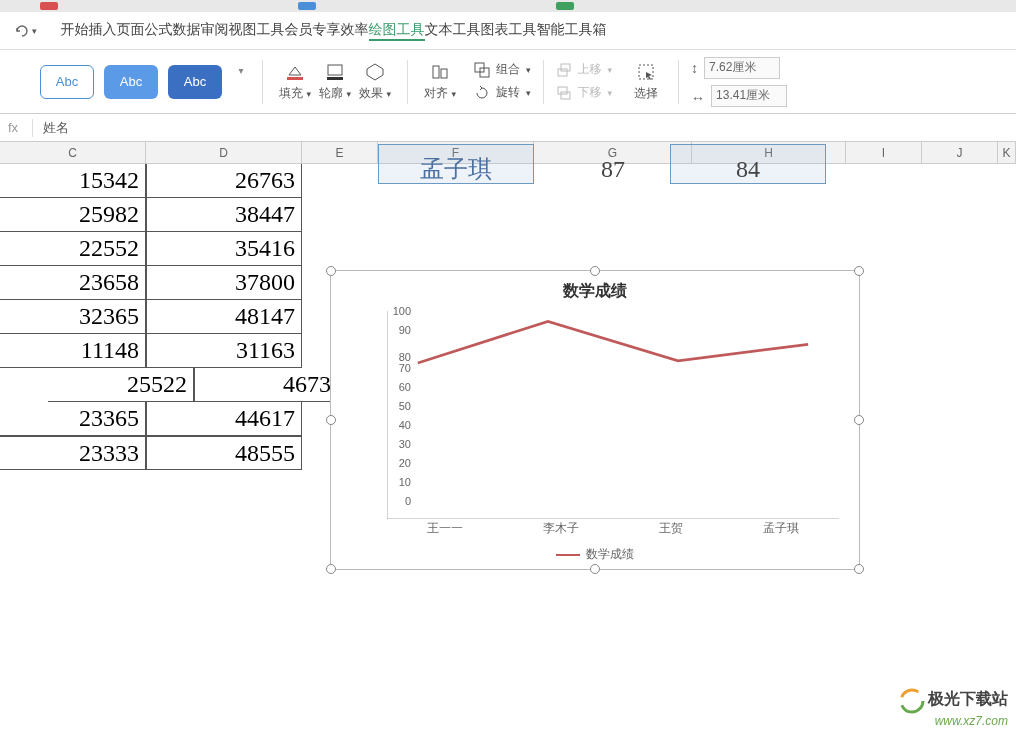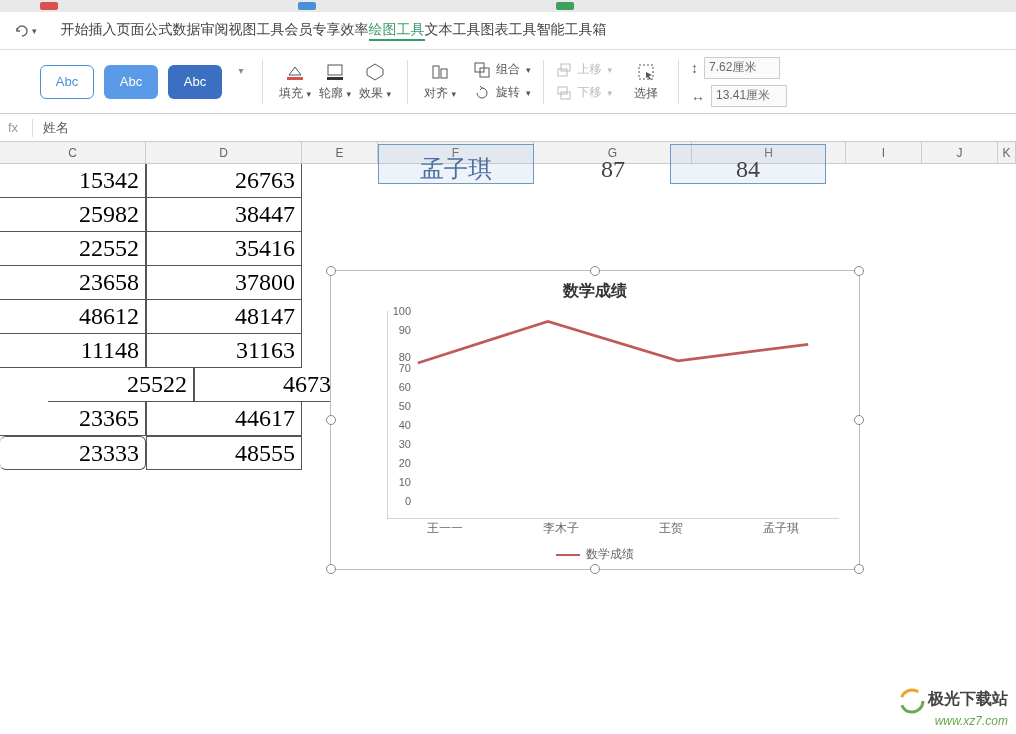--- a/index.html
+++ b/index.html
@@ -223,37 +223,37 @@
       </div>
       <div class="datarow">
         <div class="cell first" style="width: 146px;">22552</div>
         <div class="cell" style="width: 156px;">35416</div>
       </div>
       <div class="datarow">
         <div class="cell first" style="width: 146px;">23658</div>
         <div class="cell" style="width: 156px;">37800</div>
       </div>
       <div class="datarow">
-        <div class="cell first" style="width: 146px;">48612</div>
+        <div class="cell first" style="width: 146px;">32365</div>
         <div class="cell" style="width: 156px; padding-left: 11px;">48147</div>
       </div>
       <div class="datarow">
         <div class="cell first" style="width: 146px;">11148</div>
         <div class="cell" style="width: 156px;">31163</div>
       </div>
       <div class="datarow">
         <div class="cell first" style="width: 146px; margin-left: 48px;">25522</div>
         <div class="cell" style="width: 156px;">46736</div>
       </div>
       <div class="datarow">
         <div class="cell first" style="width: 146px;">23365</div>
         <div class="cell" style="width: 156px;">44617</div>
       </div>
       <div class="datarow">
-        <div class="cell first" style="width: 146px; border-top: 1px solid rgb(85, 85, 85); border-radius: 6px;">23333</div>
+        <div class="cell first" style="width: 146px; border-top: 1px solid rgb(85, 85, 85);">23333</div>
         <div class="cell" style="width: 156px; border-top: 1px solid rgb(85, 85, 85);">48555</div>
       </div>
 
     <div class="sel" style="left:378px;top:-20px;width:156px;height:40px"></div>
     <div class="sel" style="left:670px;top:-20px;width:156px;height:40px"></div>
     <div class="selcell" style="left:378px;top:-10px;width:156px;height:30px;color:#4a6fa0">孟子琪</div>
     <div class="selcell" style="left:534px;top:-10px;width:158px;height:30px">87</div>
     <div class="selcell" style="left:670px;top:-10px;width:156px;height:30px">84</div>
 
     <div class="chartbox">

